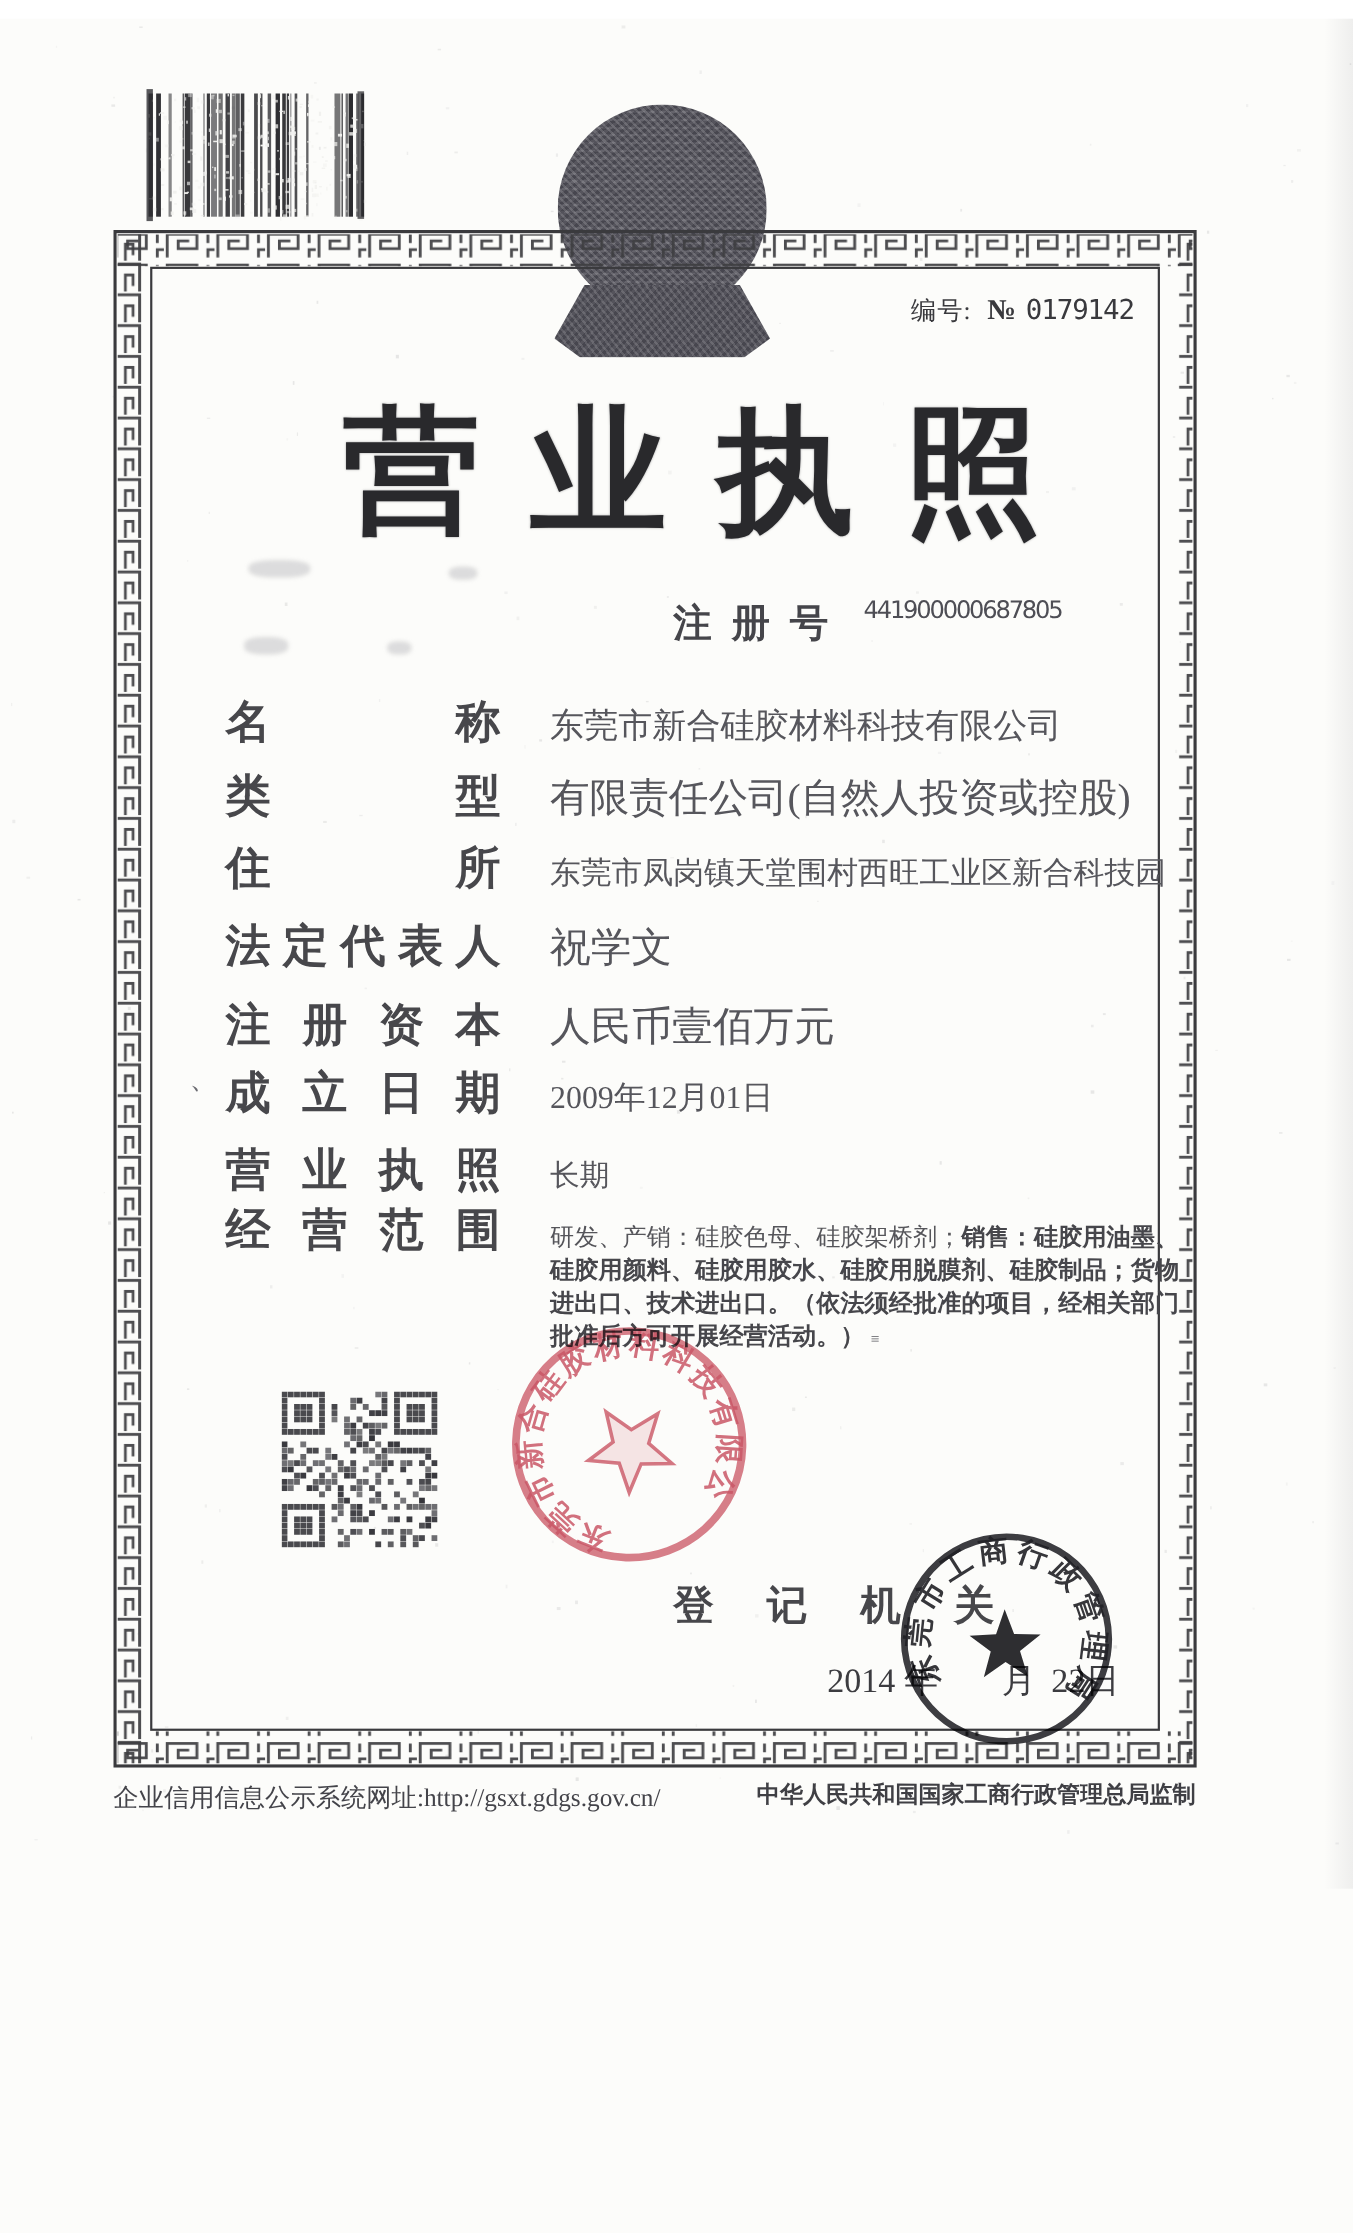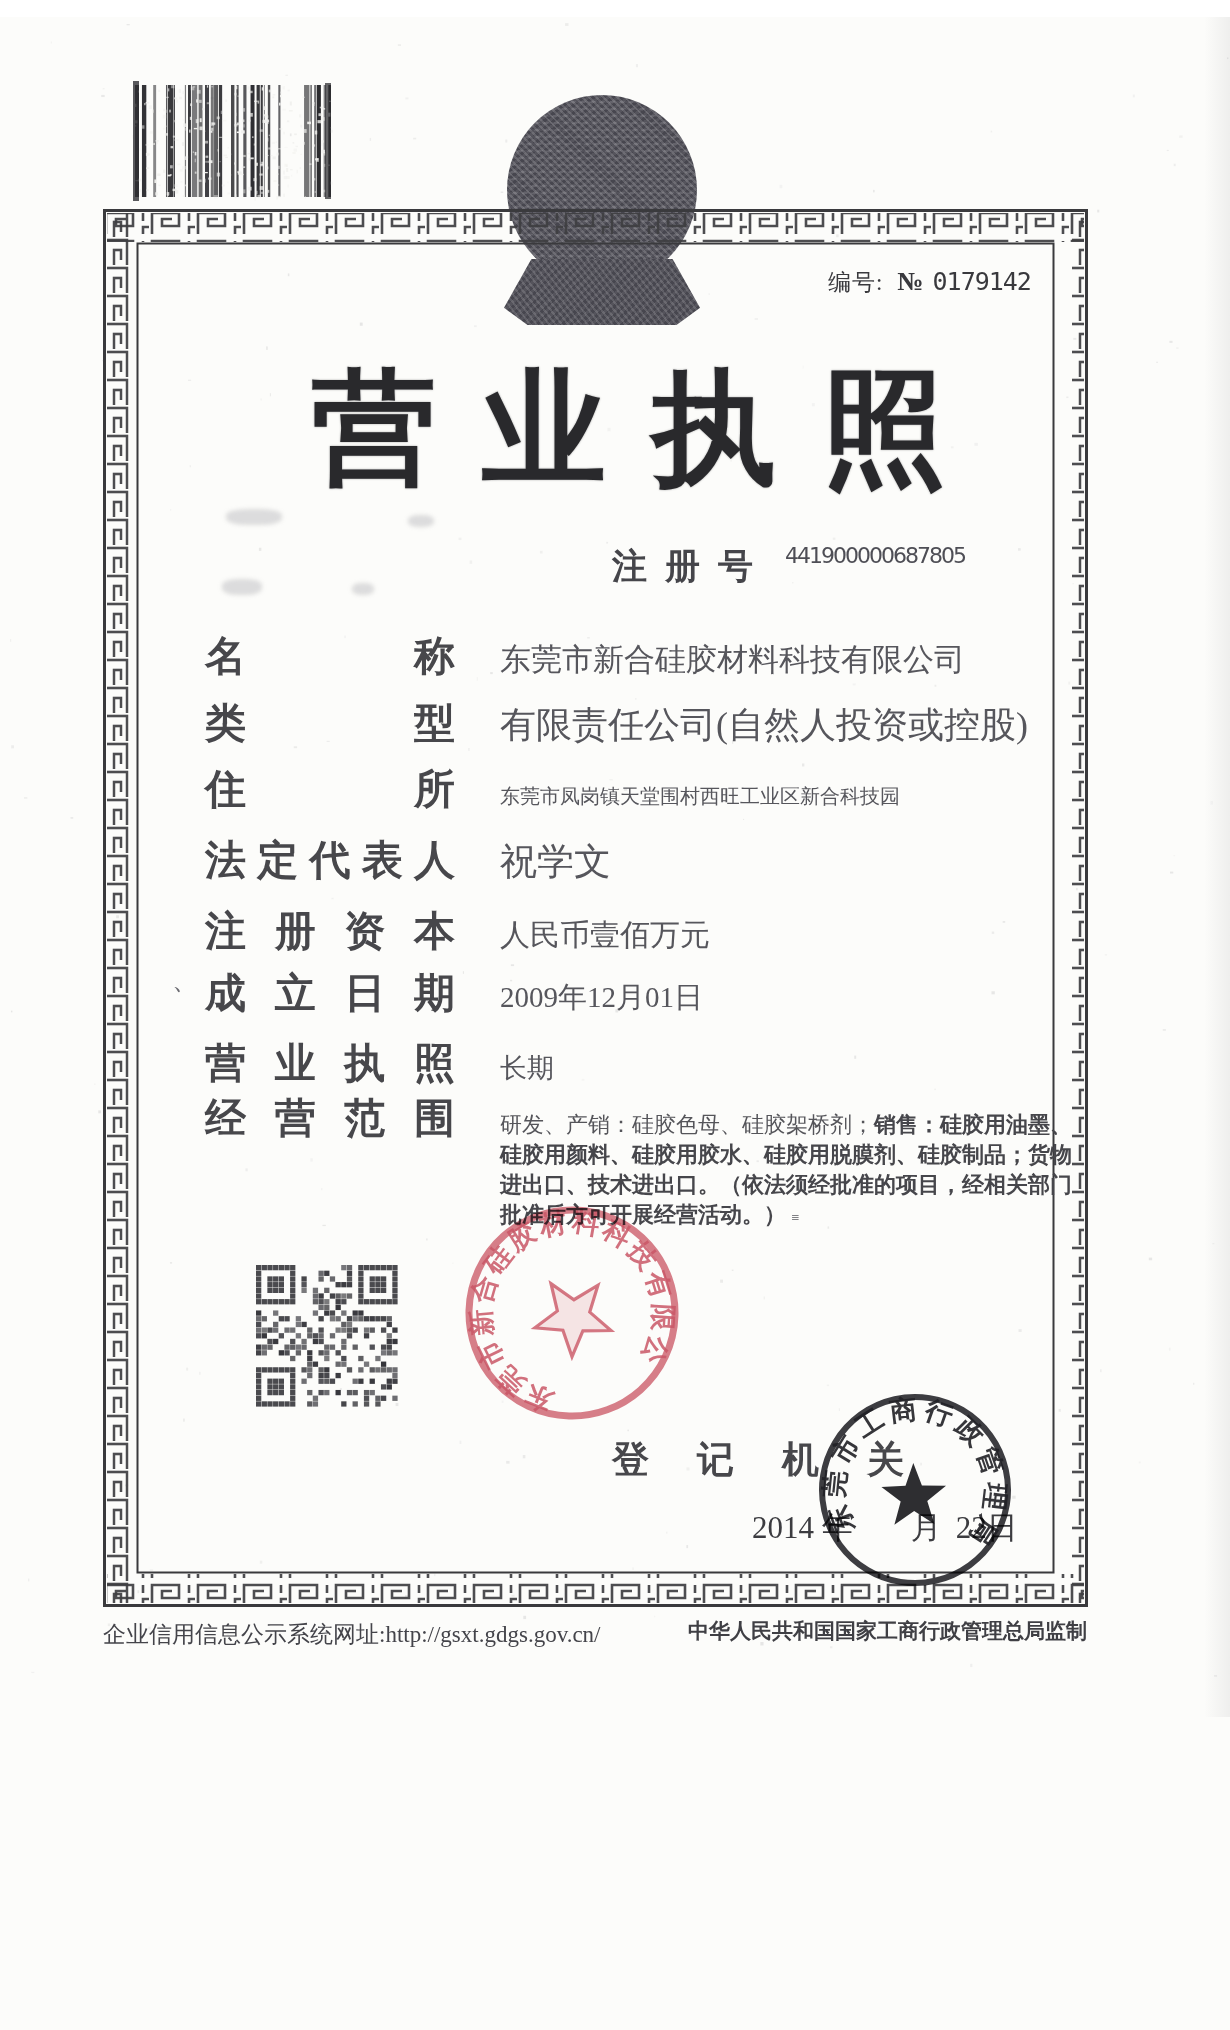--- a/index.html
+++ b/index.html
@@ -411,29 +411,29 @@
   <div class="frow" style="top:612px">
     <div class="flabel">名称</div>
     <div class="fvalue" style="font-size:31px">东莞市新合硅胶材料科技有限公司</div>
   </div>
   <div class="frow" style="top:679px">
     <div class="flabel">类型</div>
     <div class="fvalue" style="font-size:36px">有限责任公司(自然人投资或控股)</div>
   </div>
   <div class="frow" style="top:745px">
     <div class="flabel">住所</div>
-    <div class="fvalue" style="font-size:20px">东莞市凤岗镇天堂围村西旺工业区新合科技园</div>
+    <div class="fvalue" style="font-size:28px">东莞市凤岗镇天堂围村西旺工业区新合科技园</div>
   </div>
   <div class="frow" style="top:816px">
     <div class="flabel">法定代表人</div>
     <div class="fvalue" style="font-size:37px">祝学文</div>
   </div>
   <div class="frow" style="top:887px">
     <div class="flabel">注册资本</div>
-    <div class="fvalue" style="font-size:30px">人民币壹佰万元</div>
+    <div class="fvalue" style="font-size:37px">人民币壹佰万元</div>
   </div>
   <div class="frow" style="top:949px">
     <div class="flabel">成立日期</div>
     <div class="fvalue" style="font-size:29px">2009年12月01日</div>
   </div>
   <div class="frow" style="top:1019px">
     <div class="flabel">营业执照</div>
     <div class="fvalue" style="font-size:27px">长期</div>
   </div>
   <div class="frow" style="top:1074px">

